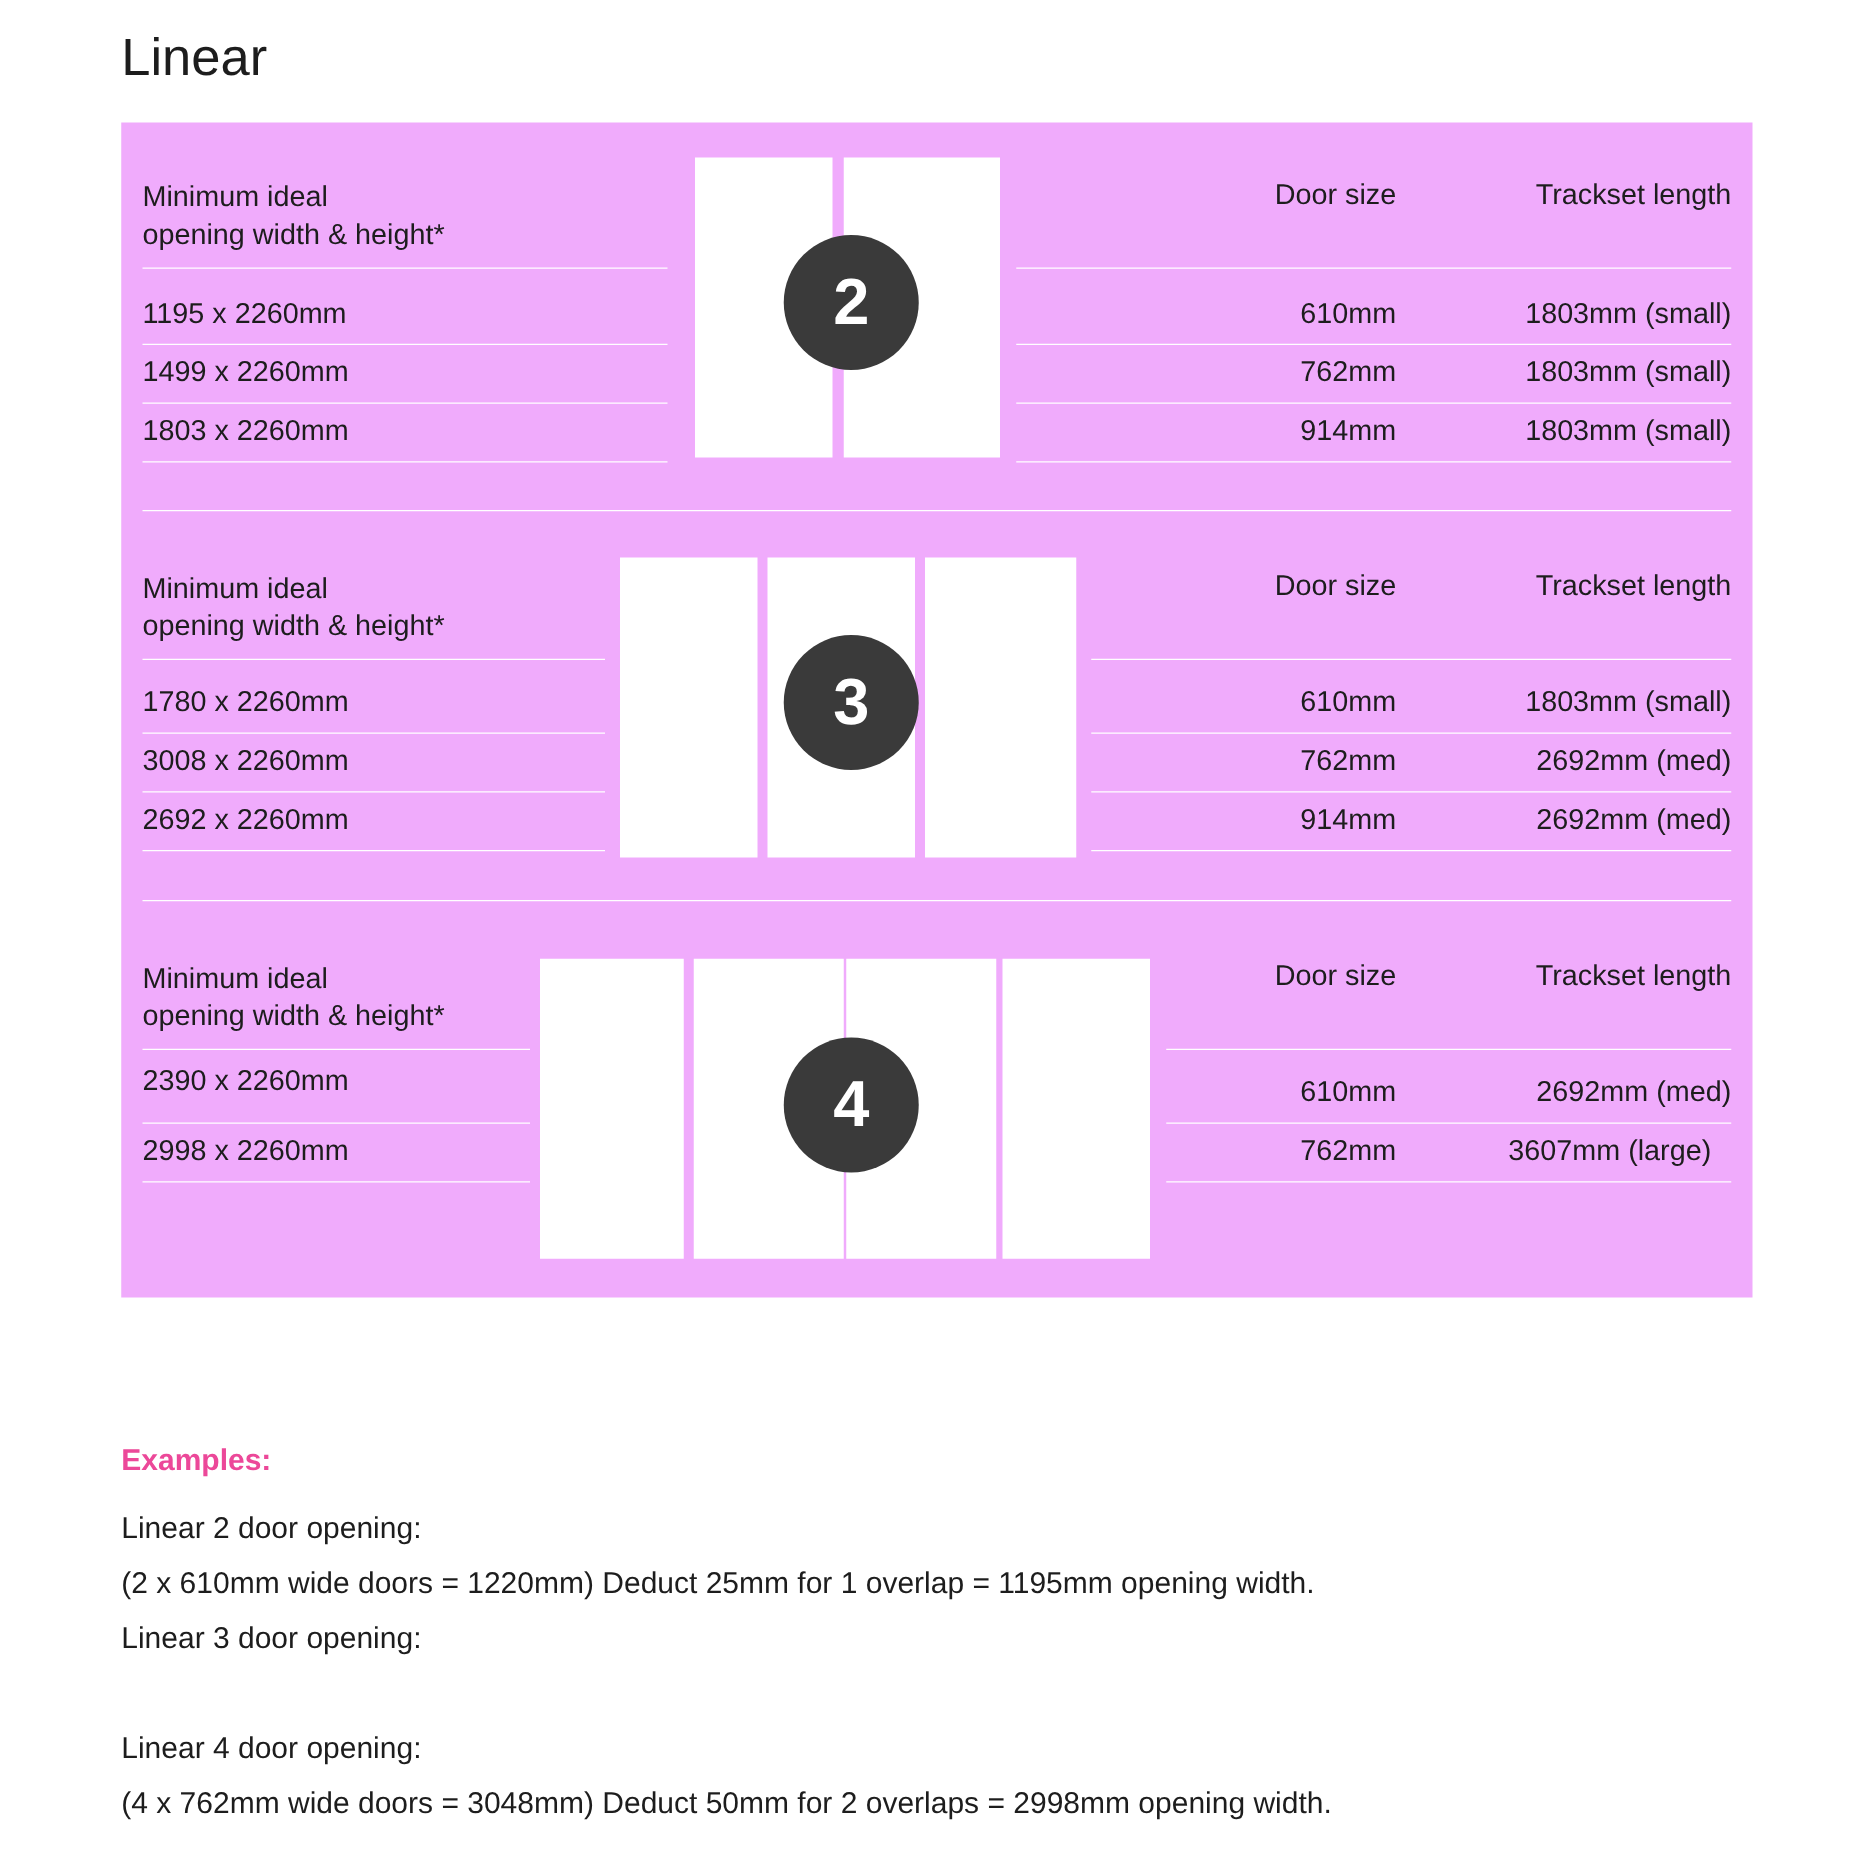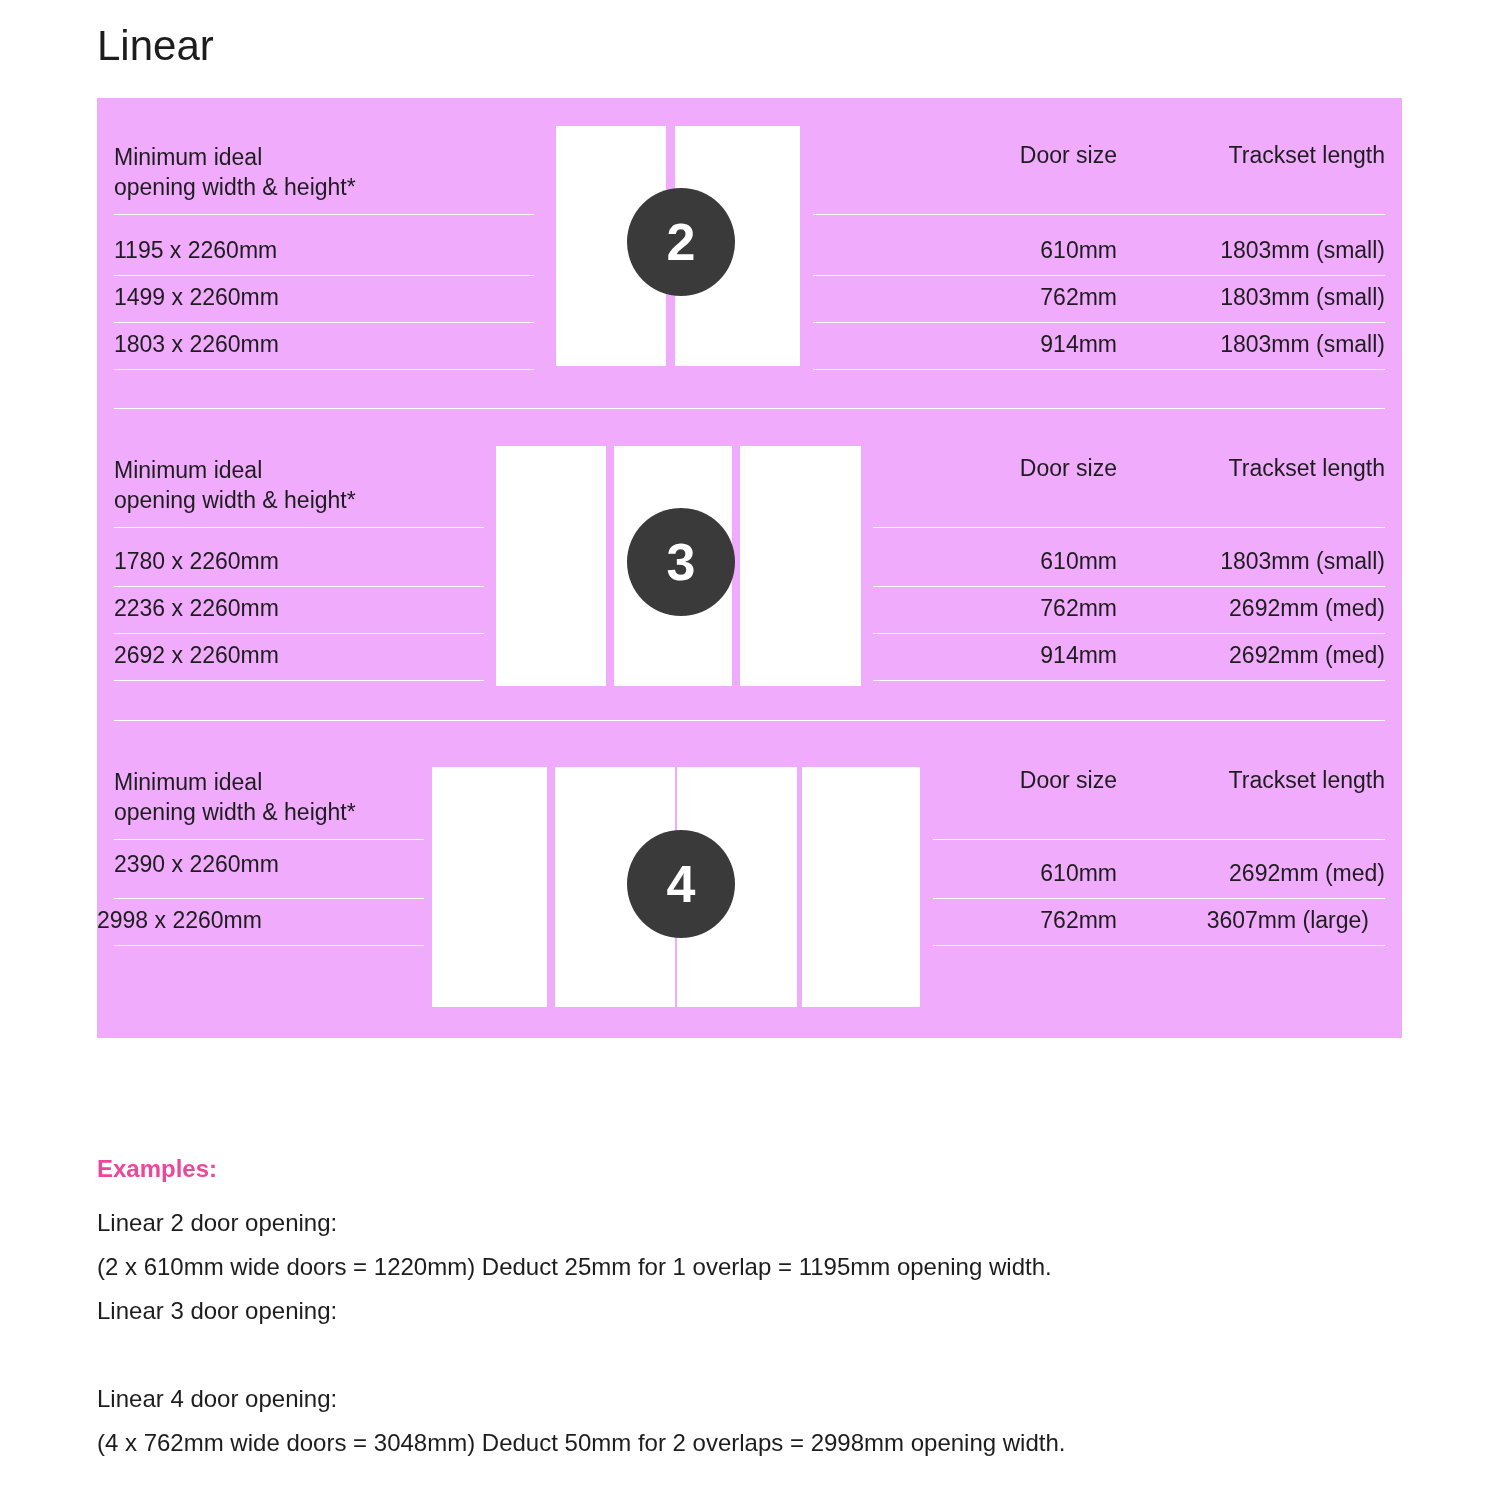--- a/index.html
+++ b/index.html
@@ -168,21 +168,21 @@
     </div>
 
     <div class="sec-divider" style="top:310px;"></div>
 
     <div class="section" style="top:310px;height:312px;">
       <div class="left-head" style="left:17px;top:47px;width:420px;">Minimum ideal
 opening width &amp; height*</div>
       <div class="left-rule" style="left:17px;top:119px;width:370px;"></div>
       <div class="left-row" style="left:17px;top:140px;">1780 x 2260mm</div>
       <div class="left-rule" style="left:17px;top:178px;width:370px;"></div>
-      <div class="left-row" style="left:17px;top:187px;">2236 x 2260mm</div>
+      <div class="left-row" style="left:17px;top:187px;">3008 x 2260mm</div>
       <div class="left-rule" style="left:17px;top:225px;width:370px;"></div>
       <div class="left-row" style="left:17px;top:234px;">2692 x 2260mm</div>
       <div class="left-rule" style="left:17px;top:272px;width:370px;"></div>
 
       <div class="door" style="left:399px;top:38px;width:110px;height:240px;"></div>
       <div class="door" style="left:517px;top:38px;width:118px;height:240px;"></div>
       <div class="door" style="left:643px;top:38px;width:121px;height:240px;"></div>
       <div class="badge" style="left:530px;top:100px;width:108px;height:108px;">3</div>
 
       <div class="rt-head" style="left:820px;top:47px;width:200px;">Door size</div>
@@ -200,21 +200,21 @@
     </div>
 
     <div class="sec-divider" style="top:622px;"></div>
 
     <div class="section" style="top:622px;height:318px;">
       <div class="left-head" style="left:17px;top:47px;width:420px;">Minimum ideal
 opening width &amp; height*</div>
       <div class="left-rule" style="left:17px;top:119px;width:310px;"></div>
       <div class="left-row" style="left:17px;top:131px;">2390 x 2260mm</div>
       <div class="left-rule" style="left:17px;top:178px;width:310px;"></div>
-      <div class="left-row" style="left:0;top:187px;text-align:center;">2998 x 2260mm</div>
+      <div class="left-row" style="left:17px;top:187px;text-align:center;">2998 x 2260mm</div>
       <div class="left-rule" style="left:17px;top:225px;width:310px;"></div>
 
       <div class="door" style="left:335px;top:47px;width:115px;height:240px;"></div>
       <div class="door" style="left:458px;top:47px;width:120px;height:240px;"></div>
       <div class="door" style="left:580px;top:47px;width:120px;height:240px;"></div>
       <div class="door" style="left:705px;top:47px;width:118px;height:240px;"></div>
       <div class="badge" style="left:530px;top:110px;width:108px;height:108px;">4</div>
 
       <div class="rt-head" style="left:820px;top:47px;width:200px;">Door size</div>
       <div class="rt-head" style="left:1030px;top:47px;width:258px;">Trackset length</div>

